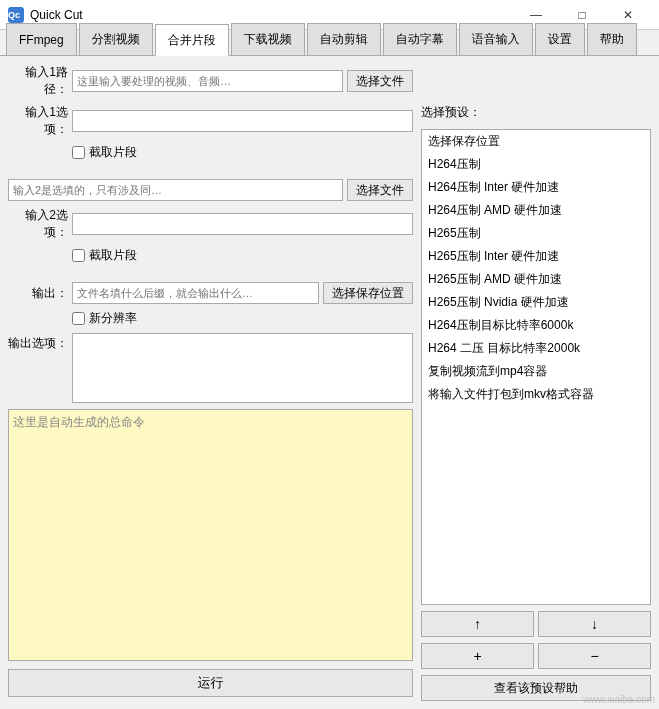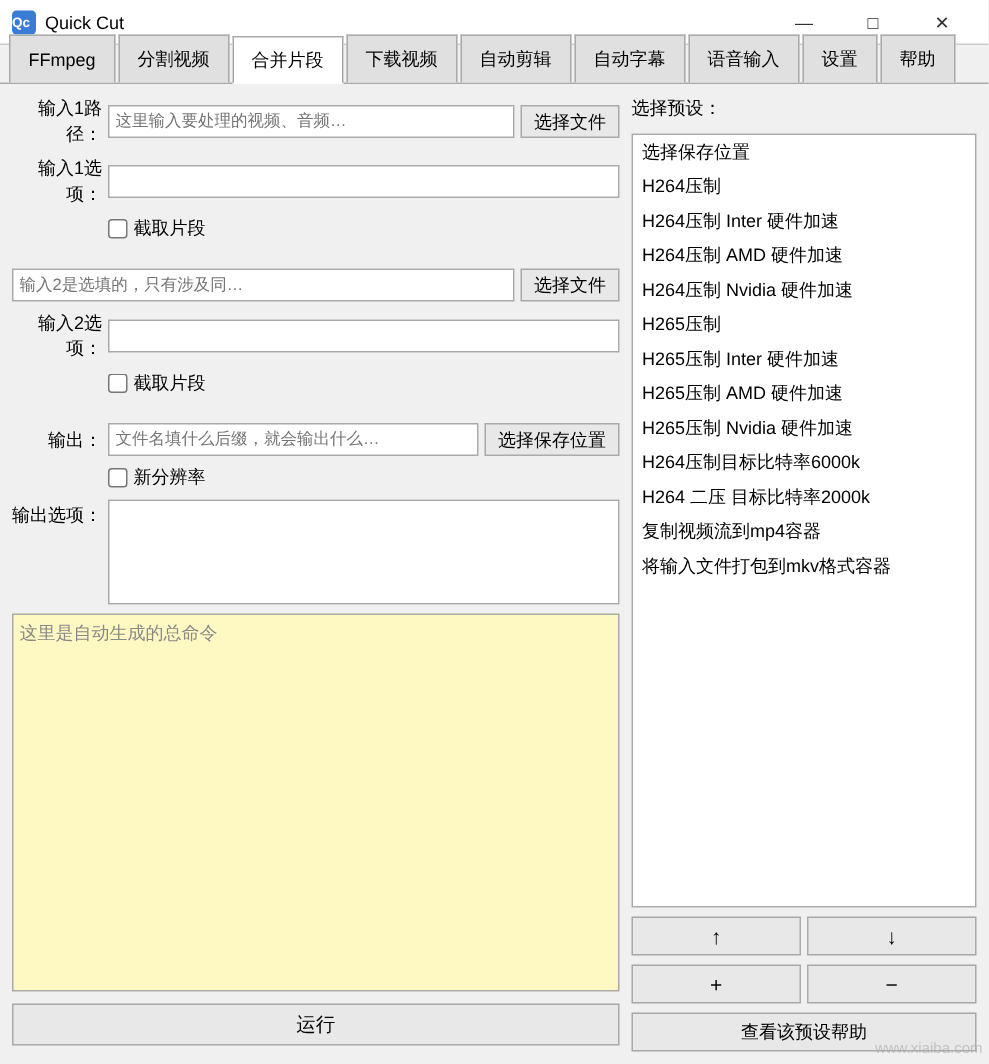--- a/index.html
+++ b/index.html
@@ -205,20 +205,21 @@
       cursor: pointer;
       font-size: 13px;
       color: #000;
     }
 
     
     .preset-label {
       color: #000;
       font-size: 12px;
       margin-bottom: 2px;
+      margin-top: 40px;
     }
     .preset-list {
       border: 1px solid #aaa;
       background: #fff;
       flex: 1;
       overflow-y: scroll;
       min-height: 200px;
     }
     .preset-item {
       padding: 3px 6px;
@@ -364,21 +365,20 @@
     </div>
   </div>
 
   <div class="right-panel">
     <div class="preset-label">选择预设：</div>
     <div class="preset-list">
       <div class="preset-item">选择保存位置</div>
       <div class="preset-item">H264压制</div>
       <div class="preset-item">H264压制 Inter 硬件加速</div>
       <div class="preset-item">H264压制 AMD 硬件加速</div>
-      <div class="preset-item">H264压制 Nvidia 硬件加速</div>
       <div class="preset-item">H265压制</div>
       <div class="preset-item">H265压制 Inter 硬件加速</div>
       <div class="preset-item">H265压制 AMD 硬件加速</div>
       <div class="preset-item">H265压制 Nvidia 硬件加速</div>
       <div class="preset-item">H264压制目标比特率6000k</div>
       <div class="preset-item">H264 二压 目标比特率2000k</div>
       <div class="preset-item">复制视频流到mp4容器</div>
       <div class="preset-item">将输入文件打包到mkv格式容器</div>
     </div>
     <div class="preset-nav-row">

